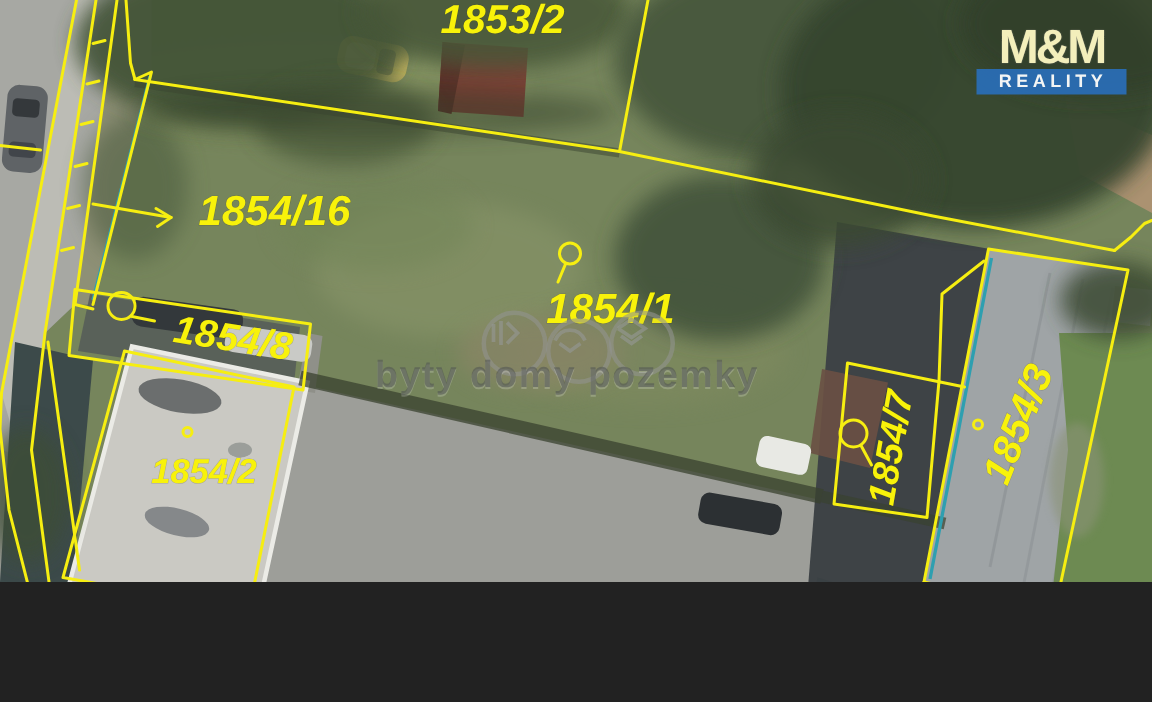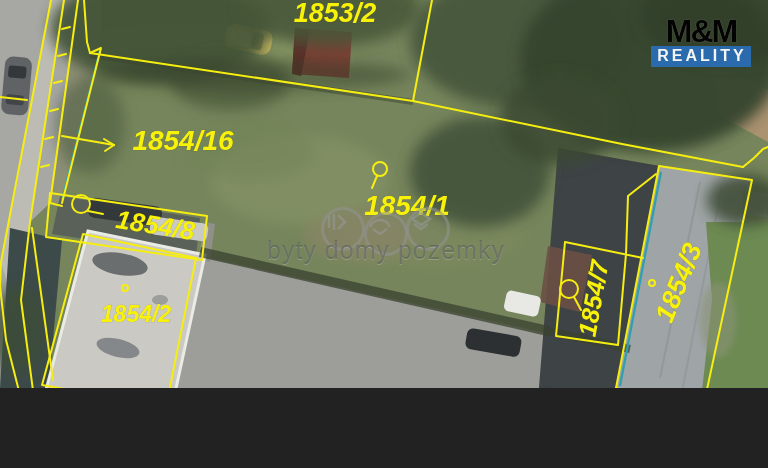--- a/index.html
+++ b/index.html
@@ -16,36 +16,36 @@
   }
   
   .watermark{position:absolute;left:0;top:0;width:768px;height:468px;pointer-events:none;}
   .wm-circle{
     position:absolute;width:38px;height:38px;border-radius:50%;
     border:3px solid rgba(148,150,146,.55);
     display:flex;align-items:center;justify-content:center;
     background:rgba(120,122,118,.10);
   }
   .wm-text{
-    position:absolute;left:250px;top:236px;width:272px;text-align:center;
-    font-size:25px;font-weight:normal;letter-spacing:1px;
+    position:absolute;left:250px;top:236px;width:272px;text-align:left;
+    font-size:25px;font-weight:bold;letter-spacing:1px;
     color:rgba(82,86,84,.58);
     text-shadow:0 1px 0 rgba(255,255,255,.20);
     white-space:nowrap;
   }
   
   .logo{position:absolute;left:651px;top:18px;width:100px;text-align:center;opacity:.95;}
   .logo-mm{
-    color:#000000;font-weight:bold;font-size:32px;line-height:.85;
+    color:#fef9c3;font-weight:bold;font-size:32px;line-height:.85;
     letter-spacing:-2px;text-shadow:0 0 1px rgba(255,230,230,.45);
     font-family:"Liberation Sans",sans-serif;
   }
   .logo-bar{
     margin-top:1px;background:#2a6db4;color:#fff;font-weight:bold;
-    font-size:16px;letter-spacing:3px;padding:1px 2px 2px 4px;
+    font-size:12px;letter-spacing:3px;padding:1px 2px 2px 4px;
     font-family:"Liberation Sans",sans-serif;
   }
 </style>
 </head>
 <body>
 
 <div class="stage">
 
   <svg width="768" height="468" viewBox="0 0 768 468">
     <defs>

